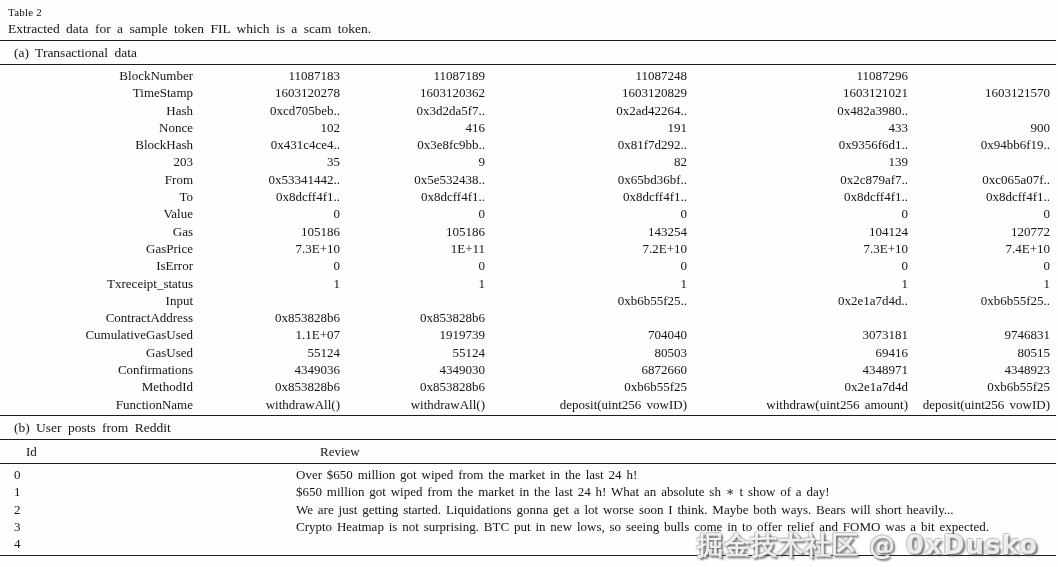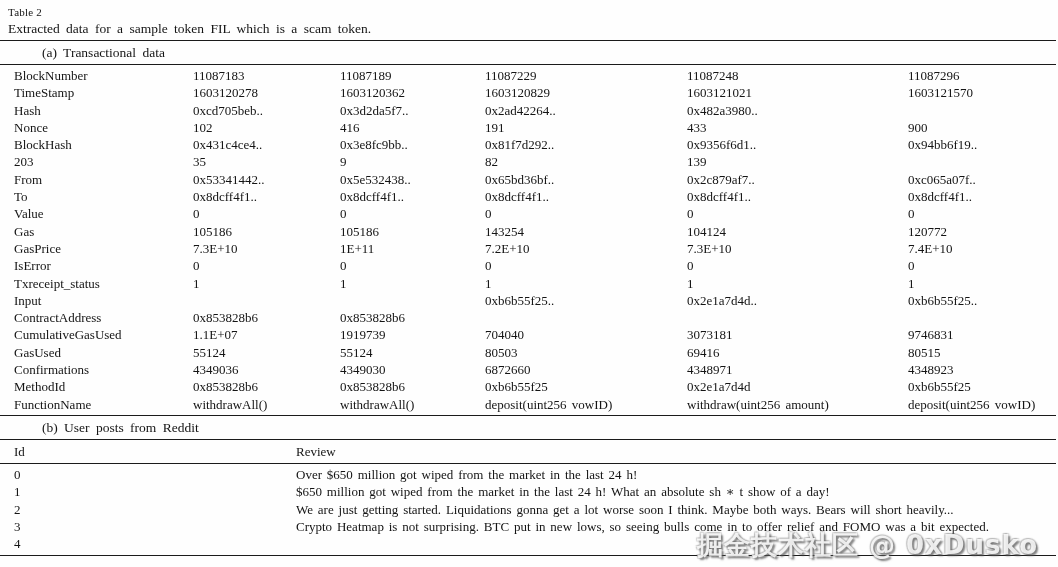--- a/index.html
+++ b/index.html
@@ -32,42 +32,41 @@
   .table-caption {
     font-size: 13.5px;
     line-height: 17px;
     word-spacing: 3px;
   }
   .section-heading {
     font-size: 13.5px;
     line-height: 17px;
     padding: 3px 0 3px 14px;
     word-spacing: 3px;
-    margin-left: 28px;
   }
   
-  .tx-table { padding: 2px 8px 2px 14px; }
+  .tx-table { padding: 2px 8px 2px 14px; text-align: right; }
   .trow {
     display: grid;
     grid-template-columns: 179px 147px 145px 202px 221px 1fr;
     height: 17.3px;
     line-height: 17.3px;
   }
   .tcell {
     font-size: 13px;
     white-space: nowrap;
     overflow: visible;
     word-spacing: 2px;
   }
   
   .reddit-header, .rrow {
     display: grid;
     grid-template-columns: 282px 1fr;
   }
-  .reddit-header { padding: 3px 8px 3px 14px; }
+  .reddit-header { padding: 3px 8px 3px 26px; gap: 12px; }
   .reddit-header .tcell { line-height: 17px; }
   .reddit-body { padding: 2px 8px 3px 14px; }
   .rrow { height: 17.3px; line-height: 17.3px; }
   .rrow .tcell { word-spacing: 1.6px; }
   
   .watermark {
     position: absolute;
     right: 20px;
     bottom: 4px;
     font-family: "DejaVu Sans", "Liberation Sans", sans-serif;
@@ -98,21 +97,20 @@
 
   <div class="section-heading">(a) Transactional data</div>
 
   <div class="rule thin"></div>
 
   <div class="tx-table">
       <div class="trow">
         <div class="tcell">BlockNumber</div>
         <div class="tcell">11087183</div>
         <div class="tcell">11087189</div>
-        <div class="tcell">11087229</div>
         <div class="tcell">11087248</div>
         <div class="tcell">11087296</div>
       </div>
       <div class="trow">
         <div class="tcell">TimeStamp</div>
         <div class="tcell">1603120278</div>
         <div class="tcell">1603120362</div>
         <div class="tcell">1603120829</div>
         <div class="tcell">1603121021</div>
         <div class="tcell">1603121570</div>

